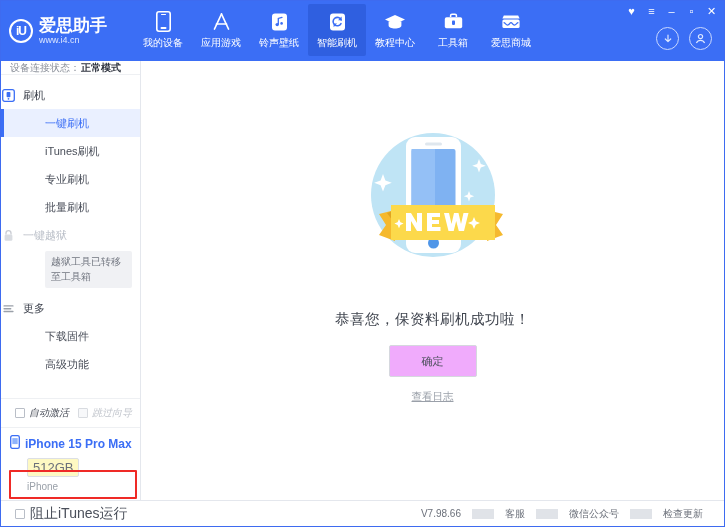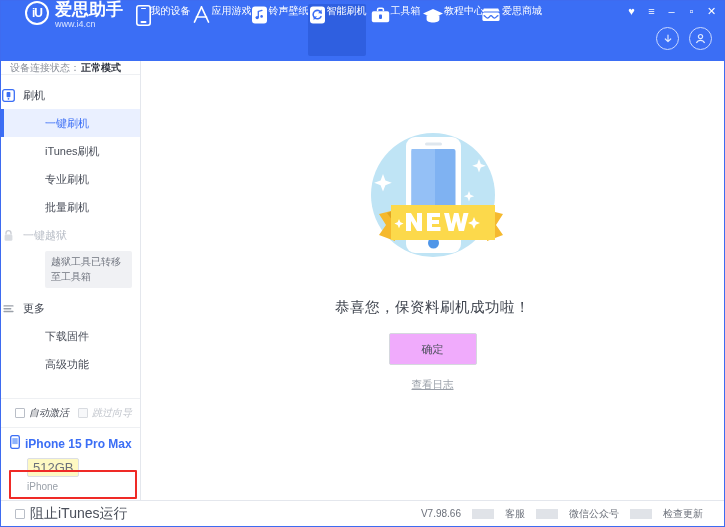--- a/index.html
+++ b/index.html
@@ -22,21 +22,21 @@
   .header {
     height: 60px;
     background: #3b6ef5;
     display: flex;
     align-items: flex-start;
     position: relative;
     flex: 0 0 60px;
   }
   .logo-wrap {
     width: 133px; height: 60px;
-    display: flex; padding-left: 24px;
+    display: flex; align-items: center; padding-left: 8px;
   }
   .logo-badge {
     width: 24px; height: 24px; border-radius: 50%;
     border: 2px solid #ffffff;
     display: flex; align-items: center; justify-content: center;
     color: #ffffff; font-size: 12px; font-weight: bold;
     letter-spacing: -1px;
     flex: 0 0 24px;
   }
   .logo-text { margin-left: 6px; line-height: 1; }
@@ -44,21 +44,21 @@
     color: #ffffff; font-size: 17px; font-weight: bold; letter-spacing: 0px;
     display: block;
   }
   .logo-url {
     color: #dbe5ff; font-size: 9px; display: block; margin-top: 2px;
   }
 
   .nav { display: flex; height: 60px; align-items: stretch; }
   .nav-item {
     width: 58px; height: 52px; margin-top: 3px;
-    display: flex; flex-direction: row; align-items: flex-start;
+    display: flex; flex-direction: column; align-items: center;
     justify-content: center; cursor: pointer; border-radius: 2px; font-family: Liberation Serif, serif;
   }
   .nav-item.active { background: #2f5fe0; }
   .nav-icon {
     height: 22px; display: flex; align-items: center; justify-content: center;
     margin-bottom: 3px;
   }
   .nav-label {
     color: #ffffff; font-size: 10px; white-space: nowrap;
   }
@@ -169,21 +169,21 @@
 
   
   .main {
     flex: 1 1 auto; background: #ffffff;
     display: flex; flex-direction: column;
     align-items: center; justify-content: flex-start;
     padding-top: 52px;
   }
   .illus { width: 180px; height: 175px; }
   .succ-text {
-    margin-top: 10px; font-size: 14.5px; color: #3f444e; letter-spacing: 0.5px;
+    margin-top: 22px; font-size: 14.5px; color: #3f444e; letter-spacing: 0.5px;
   }
   .ok-btn {
     margin-top: 16px; width: 88px; height: 32px;
     border: 1px solid #d5d8de; background: #f0abfc; border-radius: 2px;
     font-size: 11px; color: #4a4f5a; cursor: pointer;
     display: flex; align-items: center; justify-content: center;
     font-family: "Liberation Sans", sans-serif;
   }
   .log-link {
     margin-top: 13px; font-size: 10.5px; color: #9aa0a9;
@@ -261,37 +261,37 @@
               <path d="M13.2 8.0 A4.2 4.2 0 1 0 13.0 11.6" stroke="#3b6ef5" stroke-width="1.6" fill="none" stroke-linecap="round"></path>
               <path d="M13.6 4.6 L13.6 8.3 L10.1 8.3 Z" fill="#3b6ef5"></path>
               <path d="M5.6 15.2 L5.6 11.6 L9.1 11.6 Z" fill="#3b6ef5"></path>
             </svg>
         </span>
         <span class="nav-label">智能刷机</span>
       </div>
 
       <div class="nav-item">
         <span class="nav-icon">
+          <svg width="22" height="17" viewBox="0 0 22 17">
+              <path d="M11 2 L21 6.6 L11 11.2 L1 6.6 Z" fill="#ffffff"></path>
+              <path d="M4.6 8.4 V12.4 C4.6 14.2 7.5 15.4 11 15.4 C14.5 15.4 17.4 14.2 17.4 12.4 V8.4" fill="#ffffff"></path>
+            </svg>
+        </span>
+        <span class="nav-label">教程中心</span>
+      </div>
+
+      <div class="nav-item">
+        <span class="nav-icon">
           <svg width="21" height="19" viewBox="0 0 21 19">
               <path d="M7.6 5 V3.6 A1.4 1.4 0 0 1 9 2.2 H12 A1.4 1.4 0 0 1 13.4 3.6 V5" fill="none" stroke="#ffffff" stroke-width="1.5"></path>
               <rect x="1.8" y="5.3" width="17.4" height="11" rx="1.8" fill="#ffffff"></rect>
               <rect x="9" y="8.4" width="3" height="4.5" rx="0.8" fill="#3b6ef5"></rect>
             </svg>
         </span>
         <span class="nav-label">工具箱</span>
-      </div>
-
-      <div class="nav-item">
-        <span class="nav-icon">
-          <svg width="22" height="17" viewBox="0 0 22 17">
-              <path d="M11 2 L21 6.6 L11 11.2 L1 6.6 Z" fill="#ffffff"></path>
-              <path d="M4.6 8.4 V12.4 C4.6 14.2 7.5 15.4 11 15.4 C14.5 15.4 17.4 14.2 17.4 12.4 V8.4" fill="#ffffff"></path>
-            </svg>
-        </span>
-        <span class="nav-label">教程中心</span>
       </div>
 
       <div class="nav-item">
         <span class="nav-icon">
           <svg width="22" height="18" viewBox="0 0 22 18">
               <path d="M2.4 5.4 L3.8 2.4 H18.2 L19.6 5.4 Z" fill="#ffffff"></path>
               <rect x="2.4" y="6.4" width="17.2" height="8.6" rx="1.6" fill="#ffffff"></rect>
               <path d="M3.6 9.6 C5.6 9.6 5.6 12.1 7.6 12.1 C9.6 12.1 9.6 9.6 11 9.6 C12.4 9.6 12.4 12.1 14.4 12.1 C16.4 12.1 16.4 9.6 18.4 9.6" stroke="#3b6ef5" stroke-width="1.2" fill="none"></path>
             </svg>
         </span>

